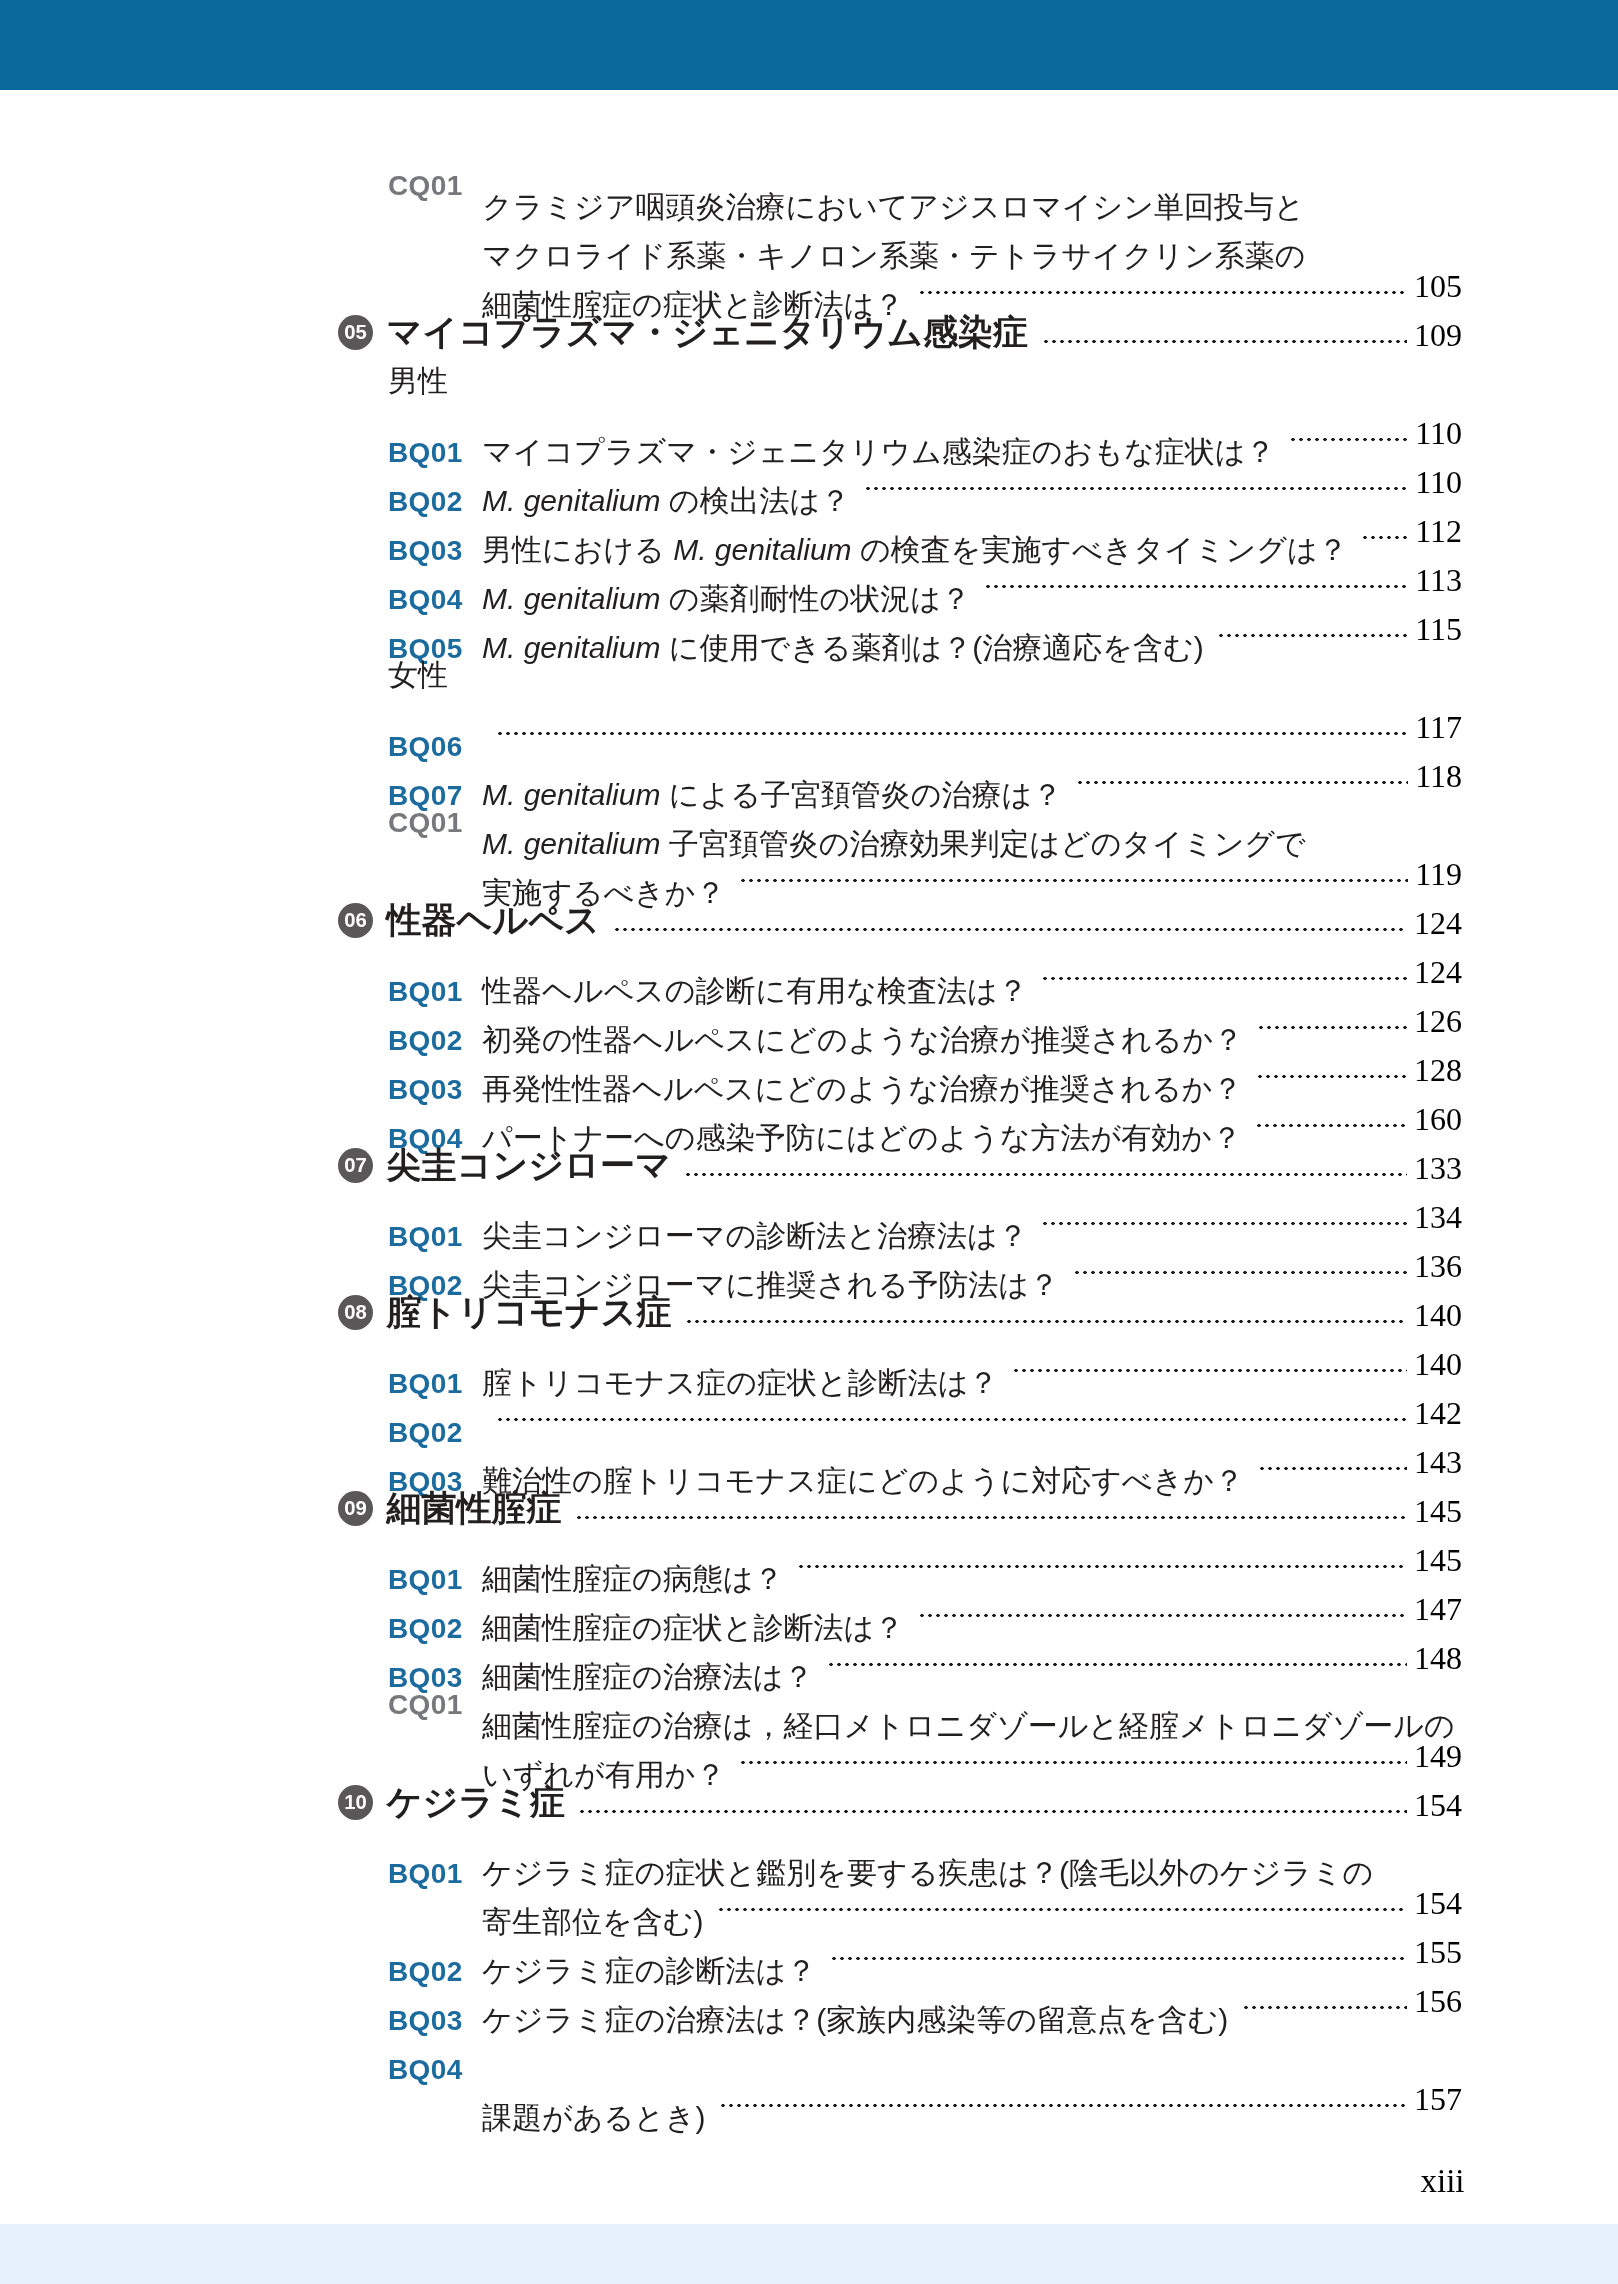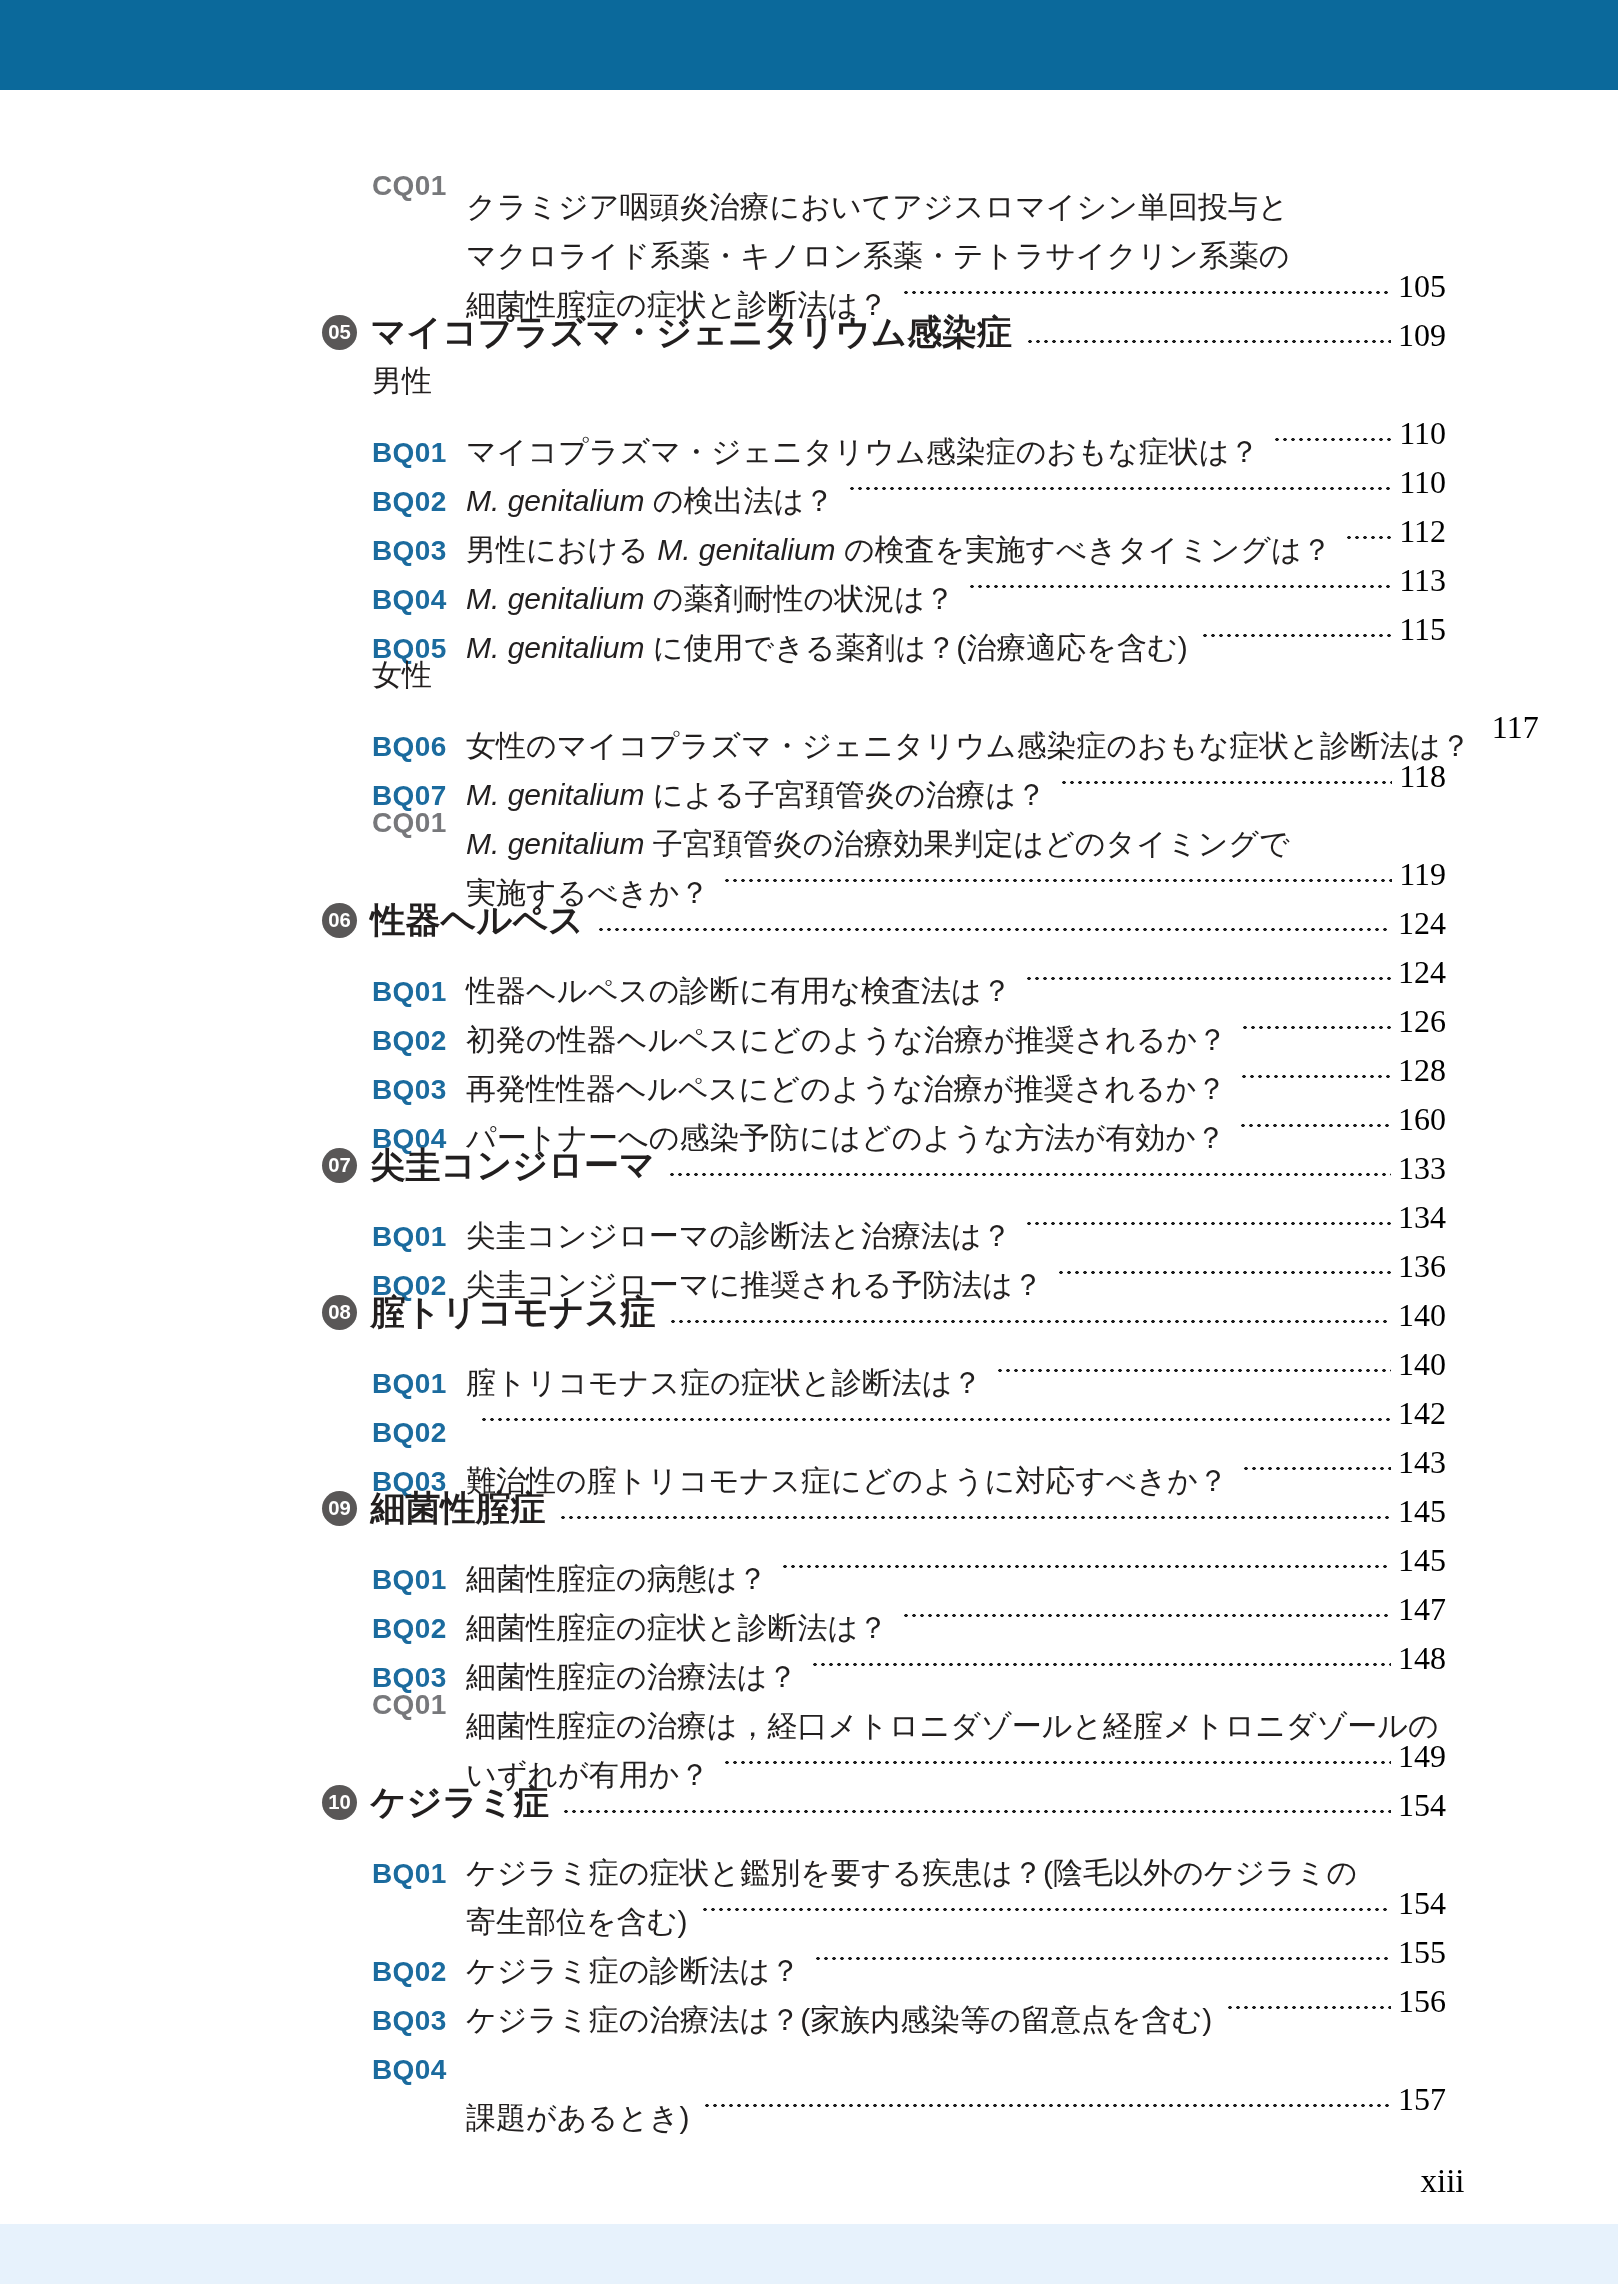--- a/index.html
+++ b/index.html
@@ -8,21 +8,21 @@
     --page-number-text:#000000; --leader-dot:#1c1c1c;
   }
   *{box-sizing:border-box;}
   html,body{margin:0;padding:0;}
   body{
     width:1618px;height:2284px;position:relative;background:#ffffff;
     font-family:"Liberation Sans",sans-serif;color:var(--body-text);overflow:hidden;
   }
   .header-bar{position:absolute;top:0;left:0;width:1618px;height:90px;background:var(--header-bar);}
   .footer-bar{position:absolute;top:2224px;left:0;width:1618px;height:60px;background:var(--footer-bar);}
-  .toc{position:absolute;left:322px;top:161px;width:1124px;}
+  .toc{position:absolute;left:338px;top:161px;width:1124px;}
   .row{display:flex;align-items:center;height:49px;white-space:nowrap;}
   .q-row,.sub-row{padding-left:50px;}
   .qlabel{flex:0 0 94px;width:94px;font-size:28px;font-weight:bold;letter-spacing:0.4px;}
   .qlabel.bq{color:var(--bq-label);margin-top:44px;}
   .qlabel.cq{color:var(--cq-label);}
   .qtext{font-size:30px;color:var(--body-text);margin-top:43px;}
   .qtext .it{font-style:italic;}
   .sub-row .subtext{font-size:30px;color:var(--body-text);}
   .badge{
     flex:0 0 35px;width:35px;height:35px;border-radius:50%;background:var(--section-badge);
@@ -104,21 +104,20 @@
       <span class="qlabel bq">BQ05</span>
       <span class="qtext"><span class="it">M. genitalium</span><span> に使用できる薬剤は？(治療適応を含む)</span></span>
       <span class="leader"></span>
       <span class="pagenum">115</span>
     </div>
     <div class="row sub-row">
       <span class="subtext">女性</span>
     </div>
     <div class="row q-row">
       <span class="qlabel bq">BQ06</span>
-      <span class="qtext"><span>女性のマイコプラズマ・ジェニタリウム感染症のおもな症状と診断法は？</span></span>
       <span class="leader"></span>
       <span class="pagenum">117</span>
     </div>
     <div class="row q-row">
       <span class="qlabel bq">BQ07</span>
       <span class="qtext"><span class="it">M. genitalium</span><span> による子宮頚管炎の治療は？</span></span>
       <span class="leader"></span>
       <span class="pagenum">118</span>
     </div>
     <div class="row q-row">

